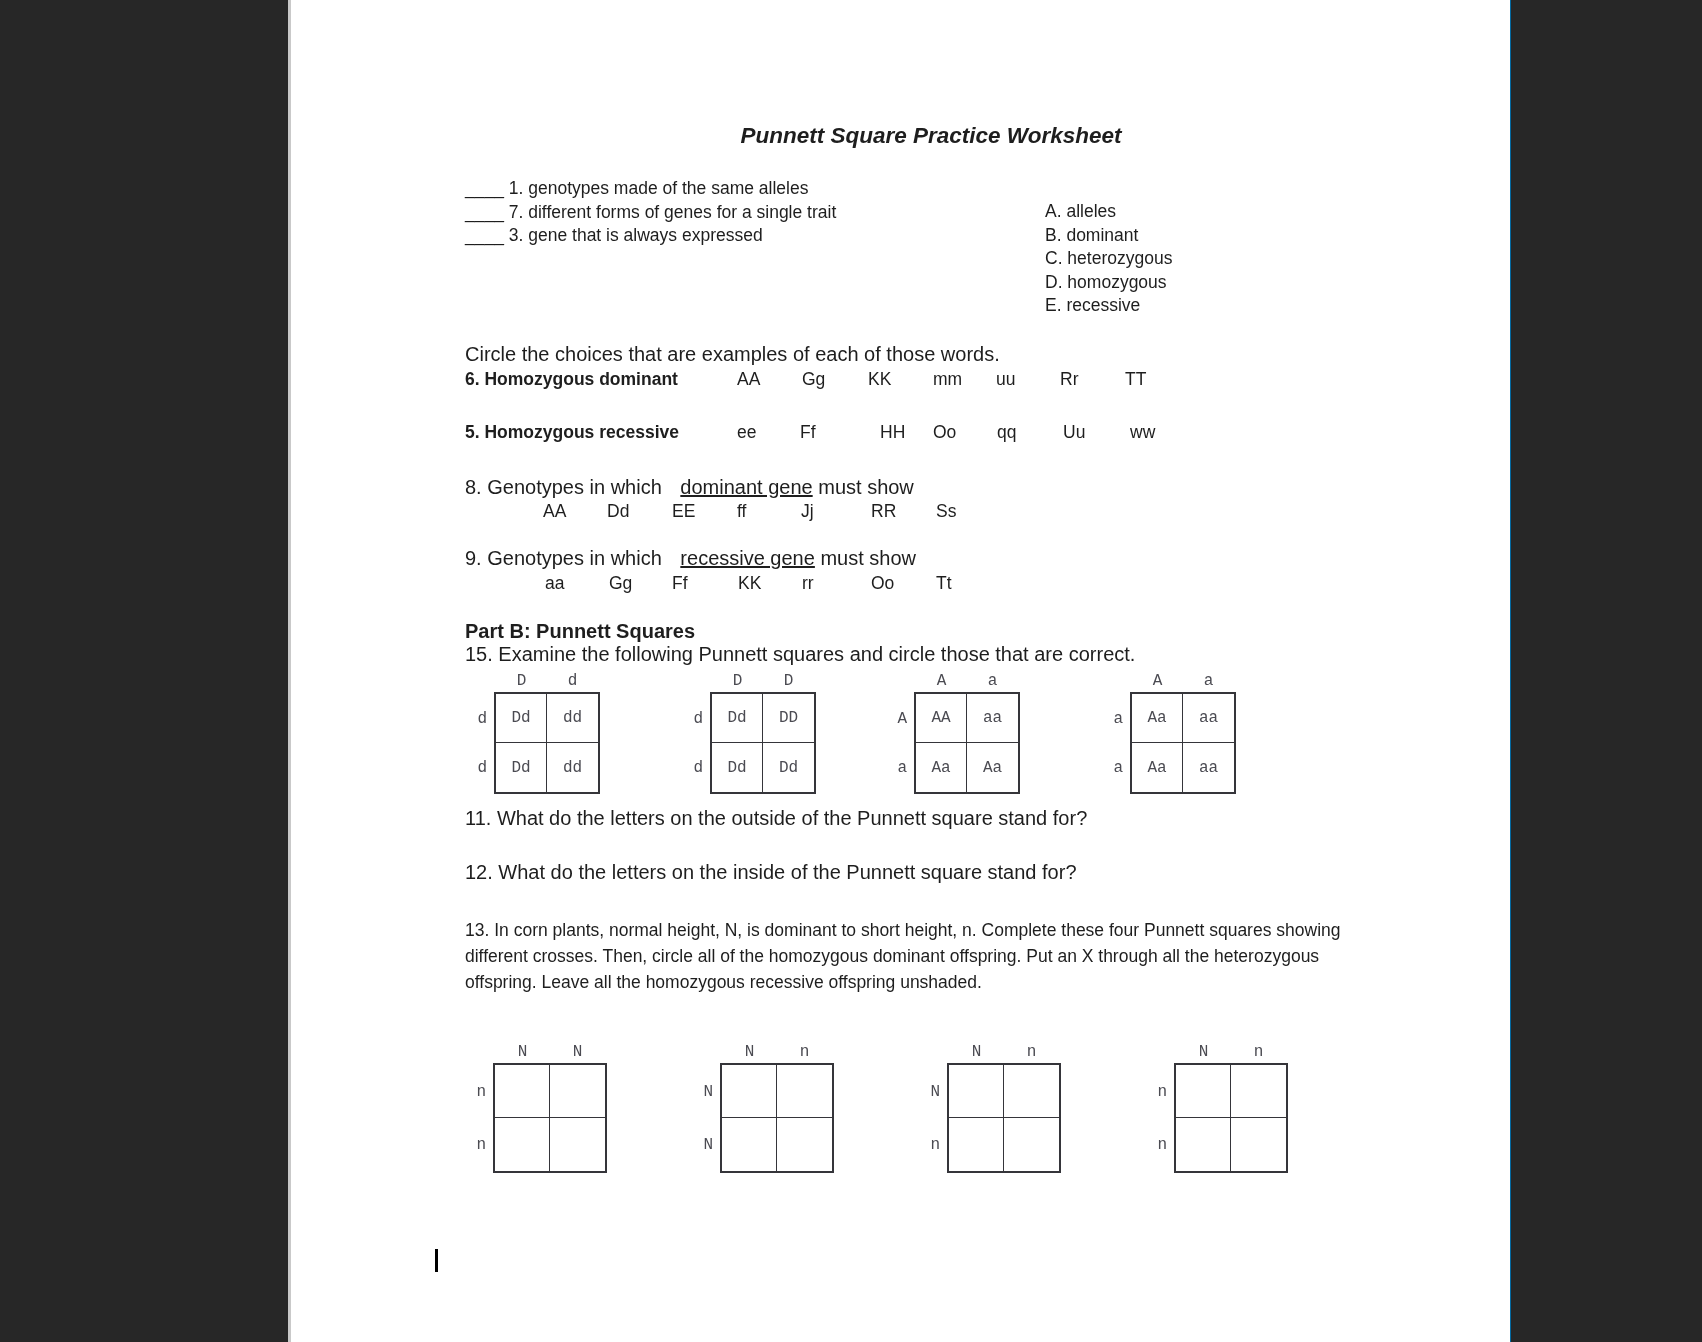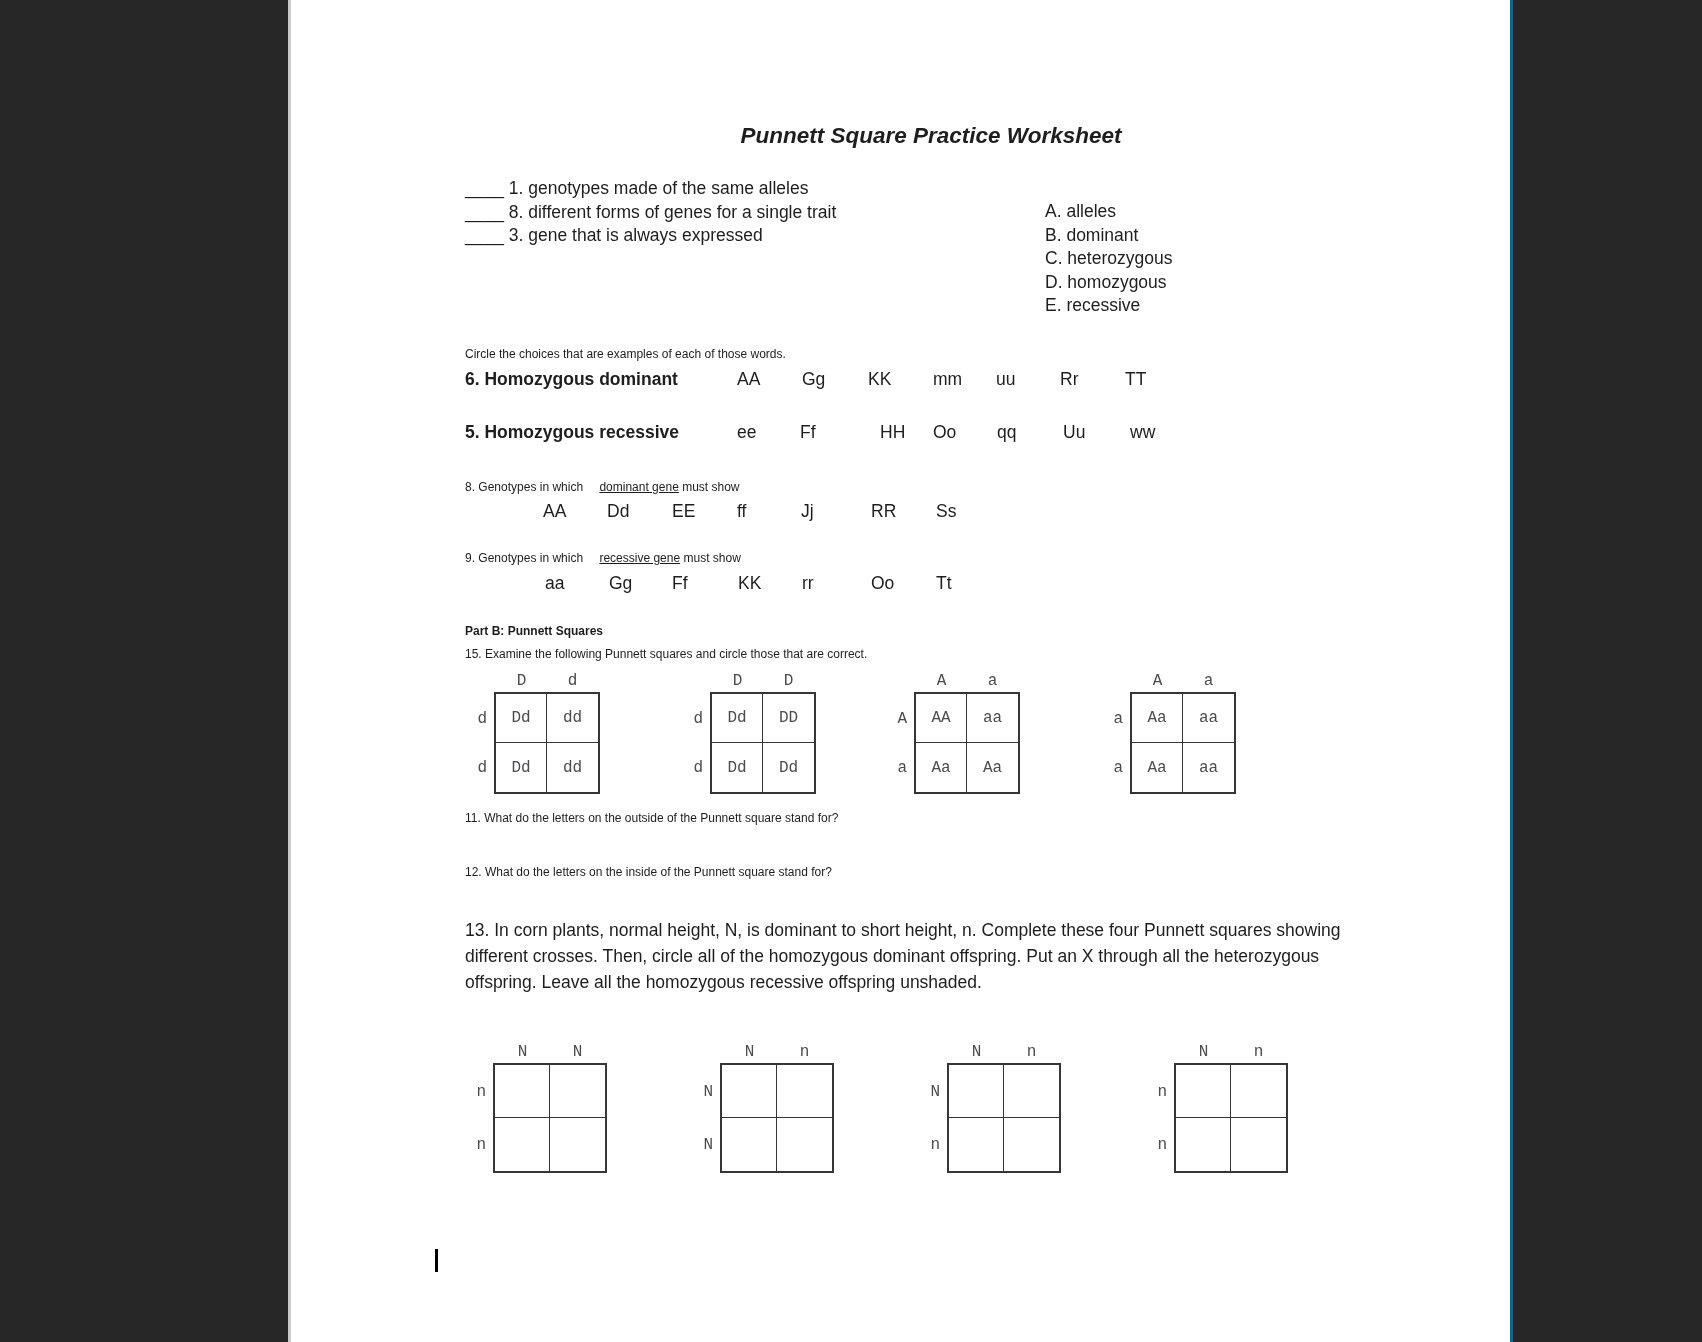--- a/index.html
+++ b/index.html
@@ -8,25 +8,25 @@
     background:#272727;
     font-family:"Liberation Sans", sans-serif;
     color:#1e1e1e;
     position:relative;
   }
   .page {
     position:absolute; left:288px; top:0;
     width:1219px; height:1342px;
     background:#ffffff;
     border-left:3px solid #c9c9c9;
-    border-right:3px solid #0369a1;
+    border-right:1px solid #0369a1;
     box-sizing:content-box;
   }
   .abs { position:absolute; }
-  .line { font-size:12px; line-height:23px; white-space:nowrap; }
+  .line { font-size:20px; line-height:23px; white-space:nowrap; }
   .doc-title {
     left:174px; top:122px; width:932px;
     text-align:center;
     font-size:22.5px; font-weight:bold; font-style:italic;
     line-height:28px;
   }
   .bold { font-weight:bold;text-align:center; }
   .ul { text-decoration:underline;margin-left:13px; }
   .block { font-size:17.5px; line-height:23.5px; }
   .optrow { left:174px; top:0; width:1000px; height:23px; }
@@ -71,21 +71,21 @@
 </style>
 </head>
 <body>
 
 <div class="page">
 
   <div class="abs doc-title">Punnett Square Practice Worksheet</div>
 
   <div class="abs block" style="left:174px; top:177px;">
     <div>____ 1. genotypes made of the same alleles</div>
-    <div>____ 8. different forms of genes for a single trait</div>
+    <div>____ 7. different forms of genes for a single trait</div>
     <div>____ 3. gene that is always expressed</div>
   </div>
   <div class="abs block" style="left:754px; top:200px;">
     <div>A. alleles</div>
     <div>B. dominant</div>
     <div>C. heterozygous</div>
     <div>D. homozygous</div>
     <div>E. recessive</div>
   </div>
 

